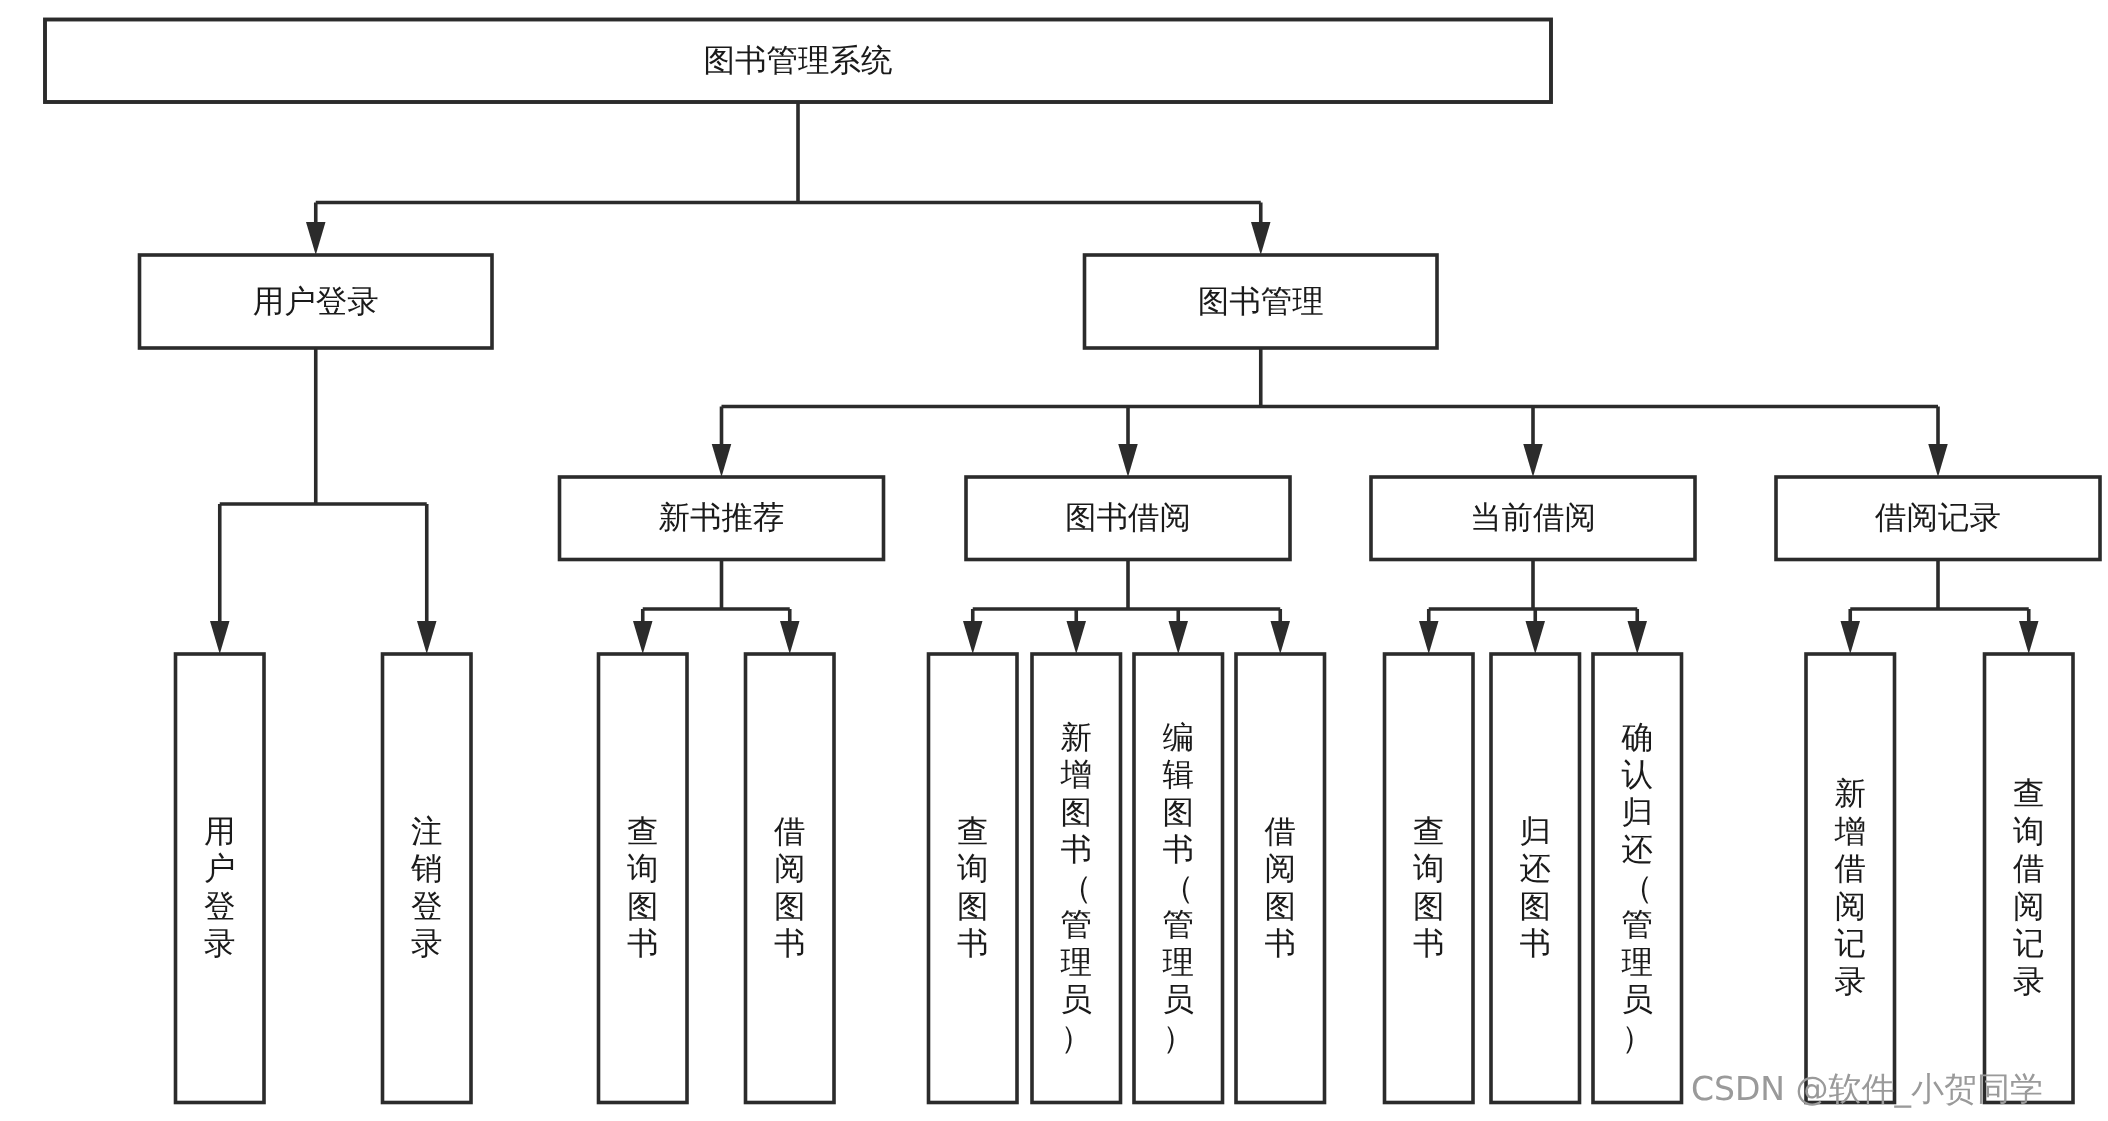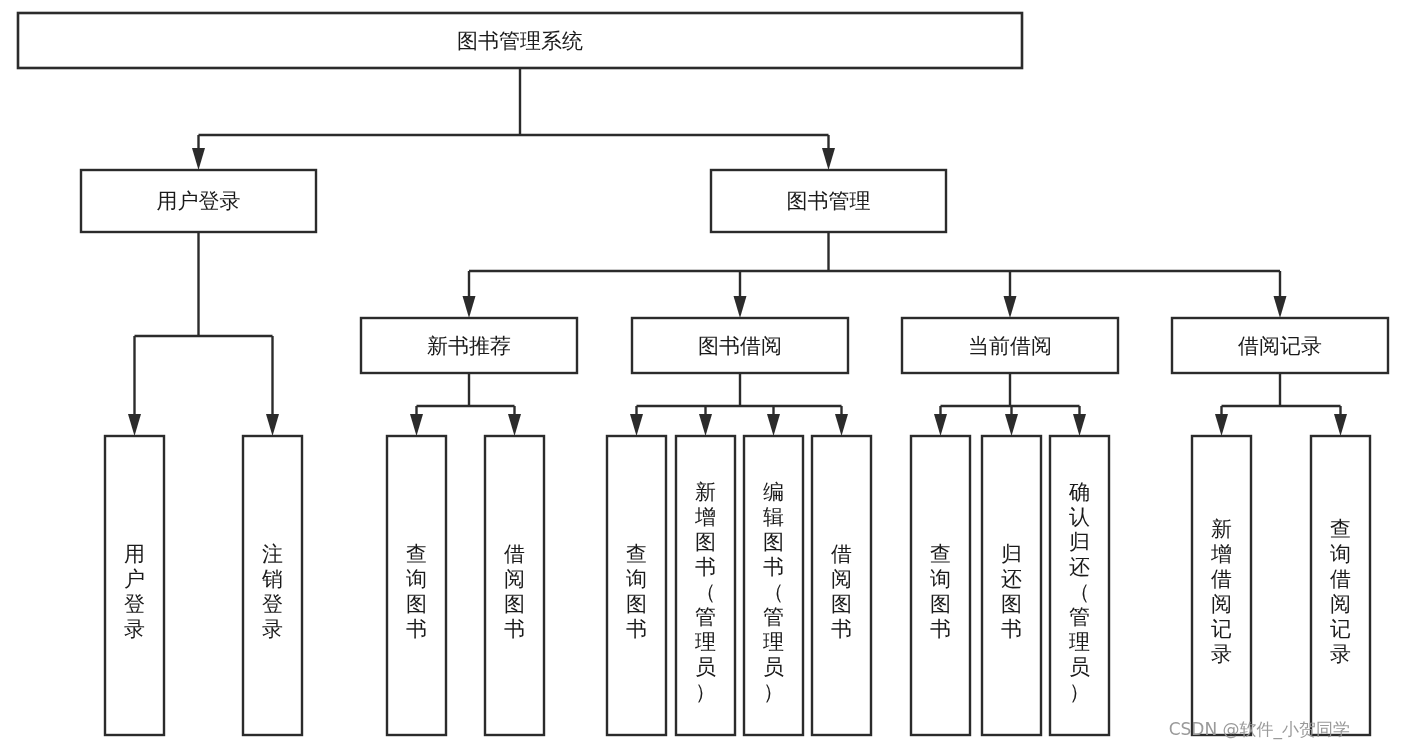--- a/index.html
+++ b/index.html
@@ -10,21 +10,21 @@
   }
   body {
     width: 1405px;
     height: 747px;
     overflow: hidden;
     font-family: "DejaVu Sans", "Liberation Sans", sans-serif;
     position: relative;
   }
   #diagram-root {
     position: absolute;
-    left: 0;
+    left: 12px;
     top: 0;
     width: 1362px;
     height: 747px;
   }
   svg.flow-canvas {
     display: block;
     width: 1405px;
     height: 747px;
   }
   .node-box {
@@ -52,21 +52,21 @@
     font-size: 21px;
     fill: #1a1a1a;
     text-anchor: middle;
     dominant-baseline: middle;
   }
   .watermark-text {
     position: absolute;
     right: 12px;
     bottom: 6px;
     font-family: "DejaVu Sans", "Liberation Sans", sans-serif;
-    font-size: 17px;
+    font-size: 22px;
     color: #9a9a9a;
     white-space: nowrap;
     user-select: none;
   }
 </style>
 </head>
 <body>
 
 <div id="diagram-root">
   <svg class="flow-canvas" id="flow-canvas" viewBox="0 0 1405 747" xmlns="http://www.w3.org/2000/svg">

